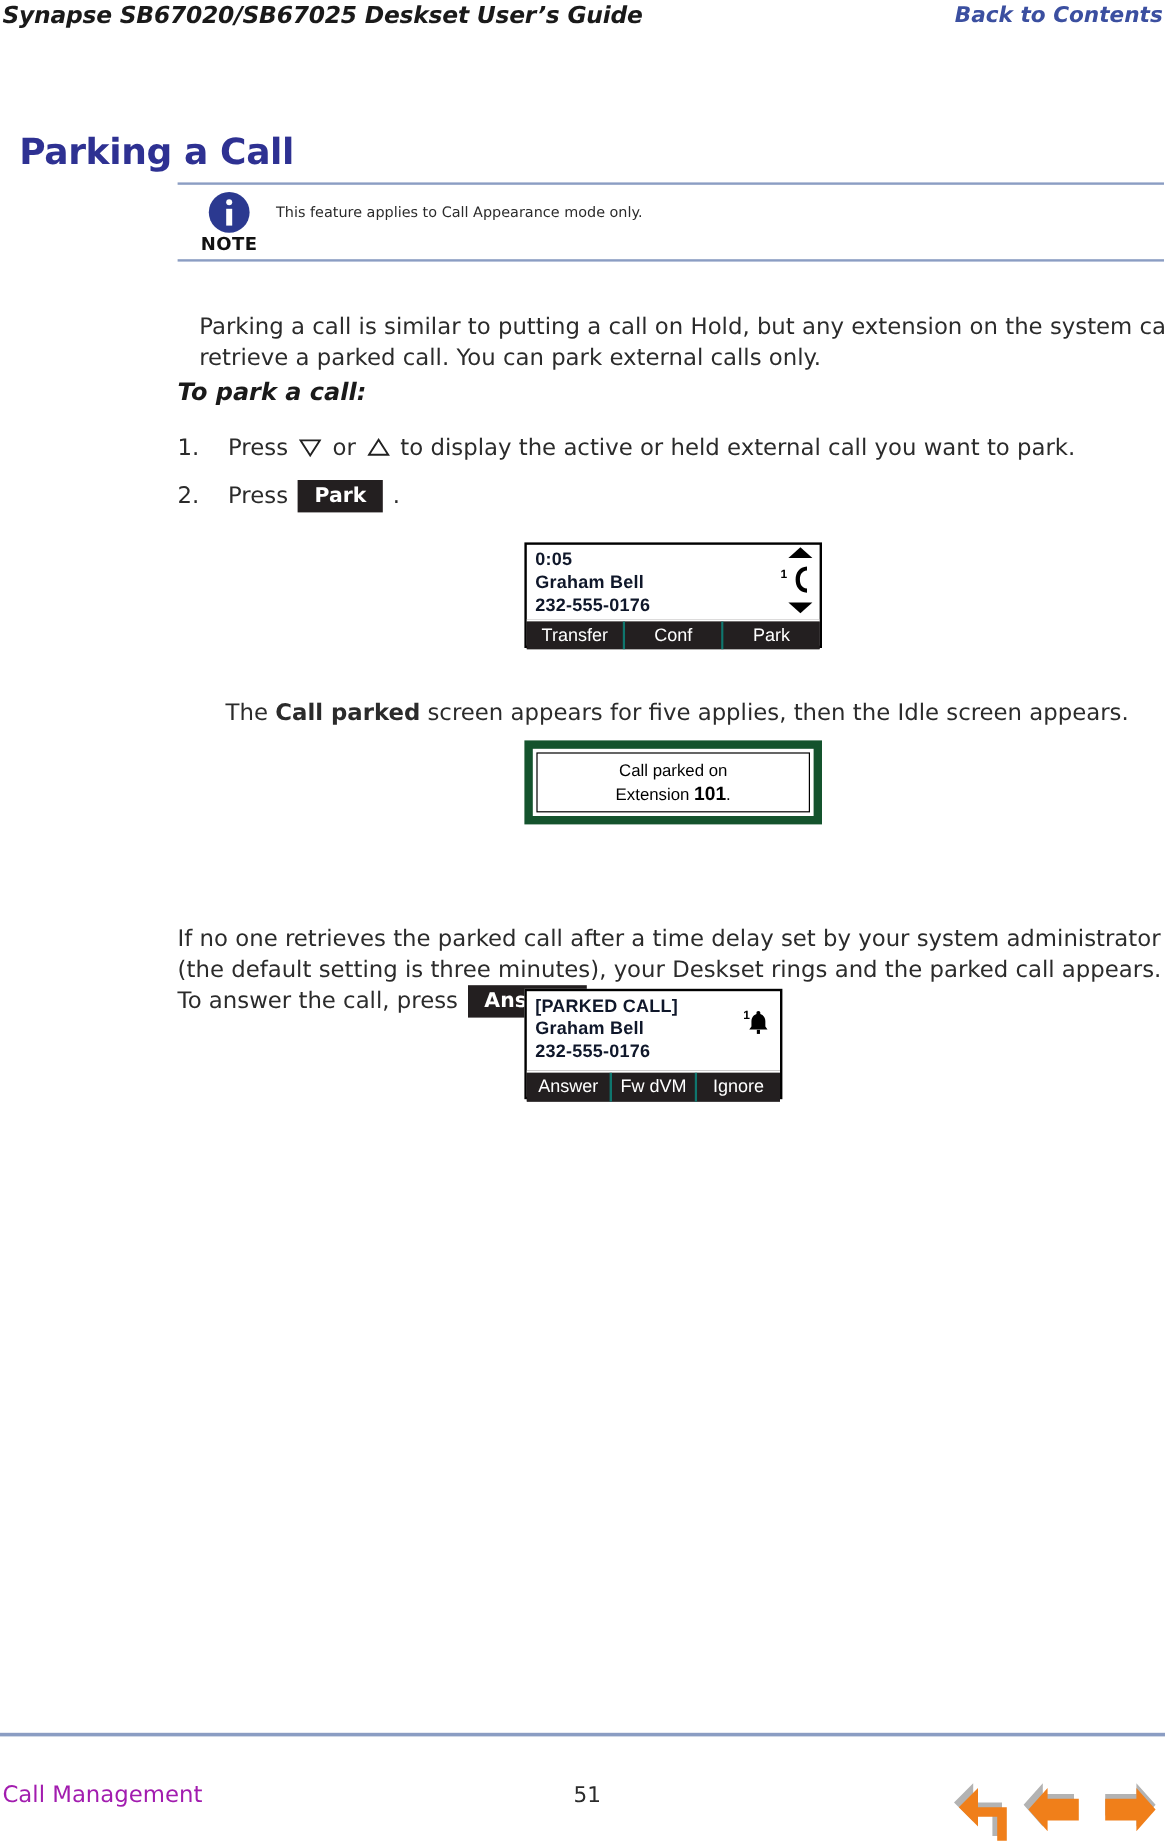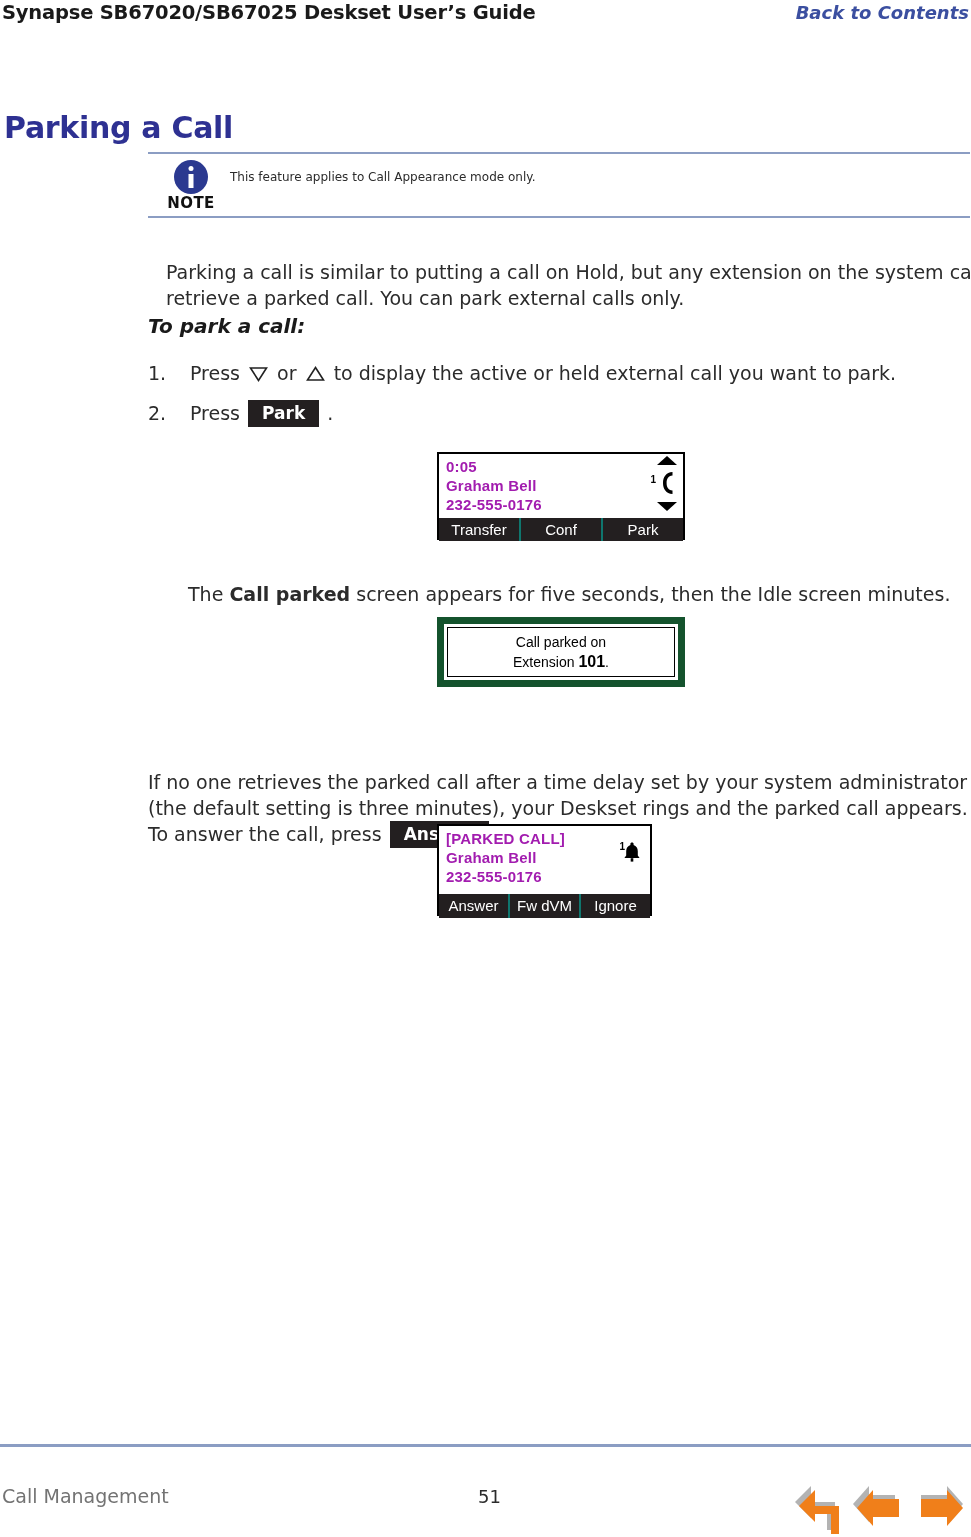--- a/index.html
+++ b/index.html
@@ -20,20 +20,21 @@
   #page-header {
     position: absolute;
     top: 0; left: 0;
     width: 971px;
     height: 34px;
   }
   #header-title {
     position: absolute;
     left: 2px;
     top: 1px;
+    font-style: italic;
     font-weight: bold;
     font-size: 19.5px;
     letter-spacing: -0.2px;
     color: #1a1a1a;
     white-space: nowrap;
   }
   #back-to-contents {
     position: absolute;
     right: 2px;
     top: 2px;
@@ -43,21 +44,21 @@
     color: #3b4fa0;
     text-decoration: none;
     white-space: nowrap;
     cursor: pointer;
     text-align: center;
   }
 
   
   #page-title {
     position: absolute;
-    left: 4px;
+    left: 16px;
     top: 90px;
     font-size: 30px;
     font-weight: bold;
     color: #2e3192;
     letter-spacing: -0.3px;
   }
 
   
   #note-box {
     position: absolute;
@@ -209,21 +210,21 @@
     position: relative;
     height: 62px;
     padding: 3px 6px 0 7px;
     box-sizing: border-box;
   }
   #lcd-parked .lcd-body { height: 66px; }
 
   .lcd-line {
     font-size: 15px;
     font-weight: bold;
-    color: #a21caf;
+    color: #0f172a;
     line-height: 19px;
     letter-spacing: 0.2px;
     white-space: nowrap;
   }
   .lcd-softkeys {
     display: flex;
     height: 23px;
     background: #231f20;
     border-top: 2px solid #fff;
   }
@@ -329,21 +330,21 @@
     top: 1444px;
     width: 971px;
     height: 3px;
     background: #8b9dc3;
   }
   #footer-section {
     position: absolute;
     left: 2px;
     top: 1485px;
     font-size: 19px;
-    color: #737373;
+    color: #a21caf;
   }
   #footer-page {
     position: absolute;
     left: 478px;
     top: 1486px;
     font-size: 18px;
     color: #2b2b2b;
   }
   #footer-nav {
     position: absolute;
@@ -424,21 +425,21 @@
     </div>
   </div>
   <div class="lcd-softkeys">
     <div class="softkey">Transfer</div>
     <div class="softkey">Conf</div>
     <div class="softkey">Park</div>
   </div>
 </div>
 
 <p class="para" id="para-callparked">
-  <span>The </span><b>Call parked</b><span> screen appears for five seconds, then the Idle screen minutes.</span>
+  <span>The </span><b>Call parked</b><span> screen appears for five applies, then the Idle screen appears.</span>
 </p>
 
 <div id="callparked-box">
   <div id="callparked-inner">
     <div class="cp-line">Call parked on</div>
     <div class="cp-line"><span>Extension </span><span class="cp-ext">101</span><span>.</span></div>
   </div>
 </div>
 
 <p class="para" id="para-noretrieve">

